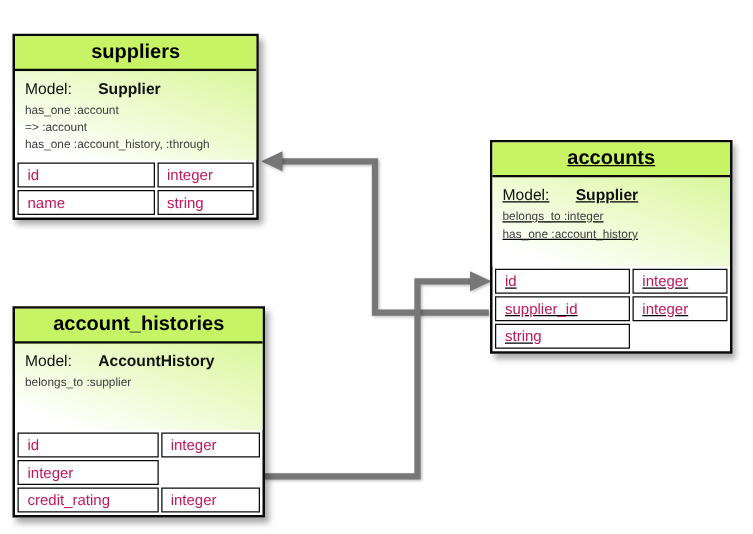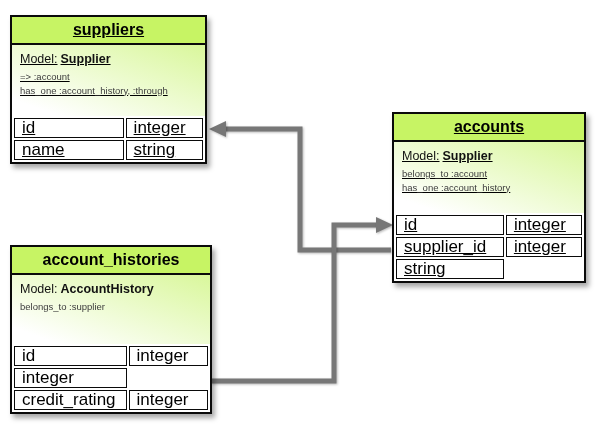--- a/index.html
+++ b/index.html
@@ -56,21 +56,21 @@
     background: linear-gradient(200deg, var(--gradient-top) 0%, #ffffff 88%);
     padding: 7px 0 0 8px;
     box-sizing: border-box;
   }
   .model-line {
     font-size: 12.5px;
     color: #111;
     margin-bottom: 4px;
     white-space: nowrap;
   }
-  .model-name { font-weight: bold; margin-left: 3px; }
+  .model-name { font-weight: bold; margin-left: 21px; }
   .assoc {
     font-size: 9.5px;
     line-height: 13.5px;
     color: var(--assoc-gray);
     white-space: nowrap;
   }
   .tb-rows {
     padding: 2px;
     display: grid;
     row-gap: 2px;
@@ -78,27 +78,27 @@
   .tb-row {
     display: grid;
     grid-template-columns: 58% 1fr;
     column-gap: 2px;
   }
   .cell {
     border: 1.5px solid var(--border-black);
     background: #ffffff;
     height: 18px;
     line-height: 18px;
-    font-size: 17px;
-    color: #000000;
+    font-size: 12px;
+    color: #be185d;
     padding-left: 7px;
     white-space: nowrap;
     overflow: hidden;
   }
-  #box-suppliers         { left: 10px;  top: 15px;  width: 193px; text-decoration: underline; }
+  #box-suppliers         { left: 10px;  top: 27px;  width: 193px; }
   #box-suppliers .tb-model         { height: 71px; }
   #box-accounts          { left: 392px; top: 112px; width: 190px; text-decoration: underline; }
   #box-accounts .tb-model          { height: 71px; }
   #box-account-histories { left: 10px;  top: 245px; width: 198px; }
   #box-account-histories .tb-model { height: 69px; }
 </style>
 </head>
 <body>
 
 <div id="canvas">
@@ -111,20 +111,21 @@
     <polyline class="connector" points="211,381 334,381 334,225 377,225"></polyline>
     <polygon class="arrowhead" points="393,225 376,217 376,233"></polygon>
   </svg>
 
   <div class="table-box" id="box-suppliers">
     <div class="tb-header">suppliers</div>
     <div class="tb-model">
       <div class="model-line">
         <span>Model:</span><span class="model-name">Supplier</span>
       </div>
+      <div class="assoc">has_one :account</div>
       <div class="assoc">=&gt; :account</div>
       <div class="assoc">has_one :account_history, :through</div>
     </div>
     <div class="tb-rows">
       <div class="tb-row">
         <div class="cell">id</div>
         <div class="cell">integer</div>
       </div>
       <div class="tb-row">
         <div class="cell">name</div>
@@ -132,21 +133,21 @@
       </div>
     </div>
   </div>
 
   <div class="table-box" id="box-accounts">
     <div class="tb-header">accounts</div>
     <div class="tb-model">
       <div class="model-line">
         <span>Model:</span><span class="model-name">Supplier</span>
       </div>
-      <div class="assoc">belongs_to :account</div>
+      <div class="assoc">belongs_to :integer</div>
       <div class="assoc">has_one :account_history</div>
     </div>
     <div class="tb-rows">
       <div class="tb-row">
         <div class="cell">id</div>
         <div class="cell">integer</div>
       </div>
       <div class="tb-row">
         <div class="cell">supplier_id</div>
         <div class="cell">integer</div>

